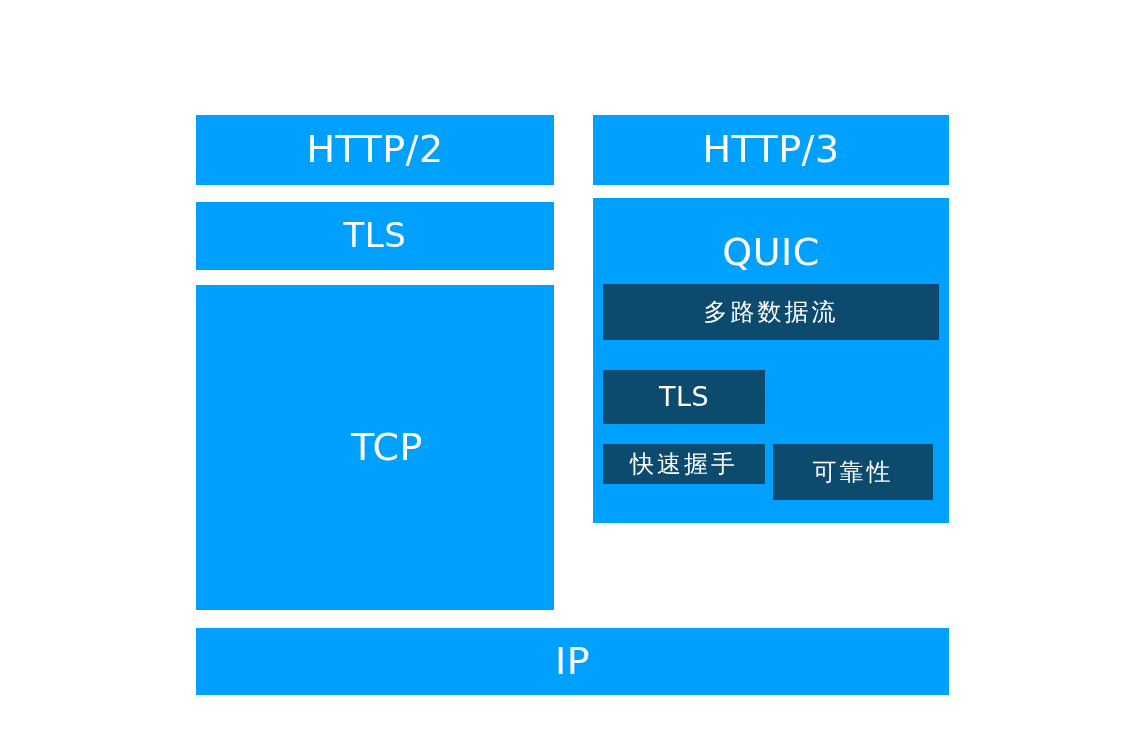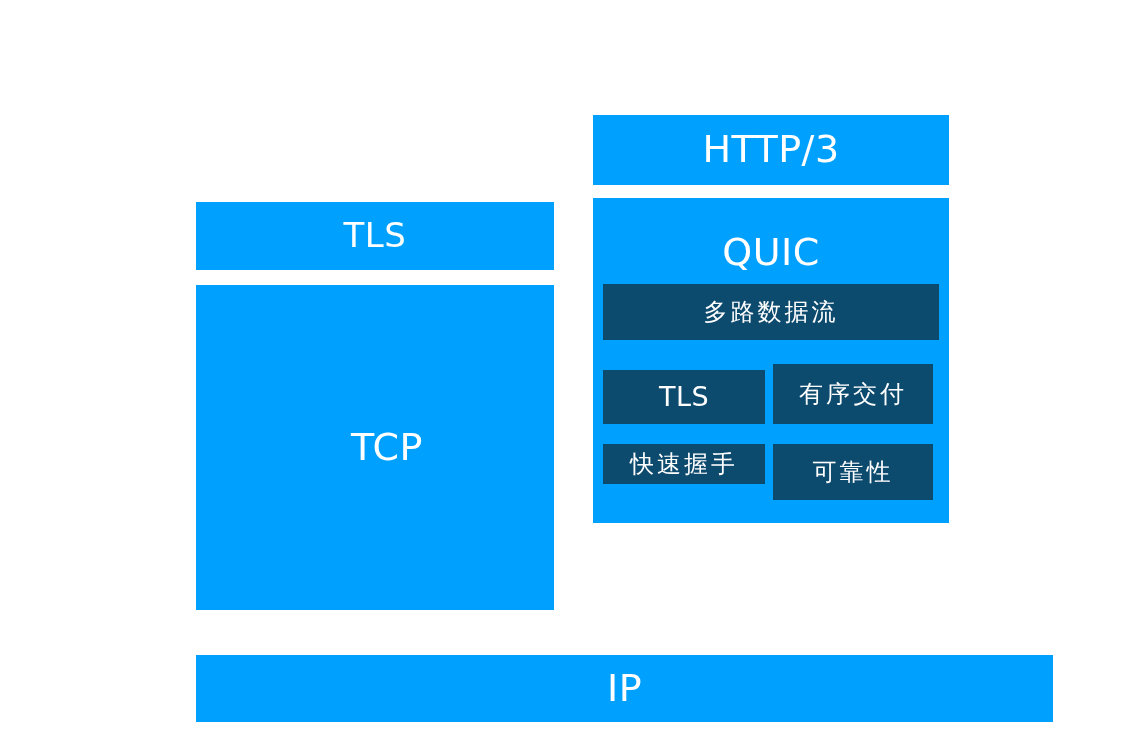--- a/index.html
+++ b/index.html
@@ -73,43 +73,43 @@
   
   #blk-multistream { left: 10px;  top: 86px;  width: 336px; height: 56px; }
   #blk-tls-q       { left: 10px;  top: 172px; width: 162px; height: 54px; }
   #blk-ordered     { left: 180px; top: 166px; width: 160px; height: 60px; }
   #blk-handshake   { left: 10px;  top: 246px; width: 162px; height: 40px; }
   #blk-reliable    { left: 180px; top: 246px; width: 160px; height: 56px; }
 
   #blk-udp   { left: 593px; top: 539px;  width: 356px; height: 71px; }
 
   
-  #blk-ip    { left: 196px; top: 655px;  width: 857px; height: 67px; }
+  #blk-ip    { left: 196px; top: 628px;  width: 753px; height: 67px; }
 </style>
 </head>
 <body>
 
 <div id="stack-diagram">
 
+  <div class="blk blue lbl-xl latin" id="blk-http2">HTTP/2</div>
 
   <div class="blk blue lbl-lg latin" id="blk-tls-l">TLS</div>
 
   <div class="blk blue lbl-xl latin" id="blk-tcp">TCP</div>
 
   <div class="blk blue lbl-xl latin" id="blk-http3">HTTP/3</div>
 
   <div class="blk blue" id="blk-quic">
 
     <div id="quic-title" class="lbl-xl latin">QUIC</div>
 
     <div class="blk orange lbl-sm cjk" id="blk-multistream">多路数据流</div>
 
     <div class="blk orange lbl-md latin" id="blk-tls-q">TLS</div>
 
-    <div class="blk orange lbl-sm cjk" id="blk-ordered">有序交付</div>
 
     <div class="blk orange lbl-sm cjk" id="blk-handshake">快速握手</div>
 
     <div class="blk orange lbl-sm cjk" id="blk-reliable">可靠性</div>
   </div>
 
 
   <div class="blk blue lbl-xl latin" id="blk-ip">IP</div>
 
 </div>

